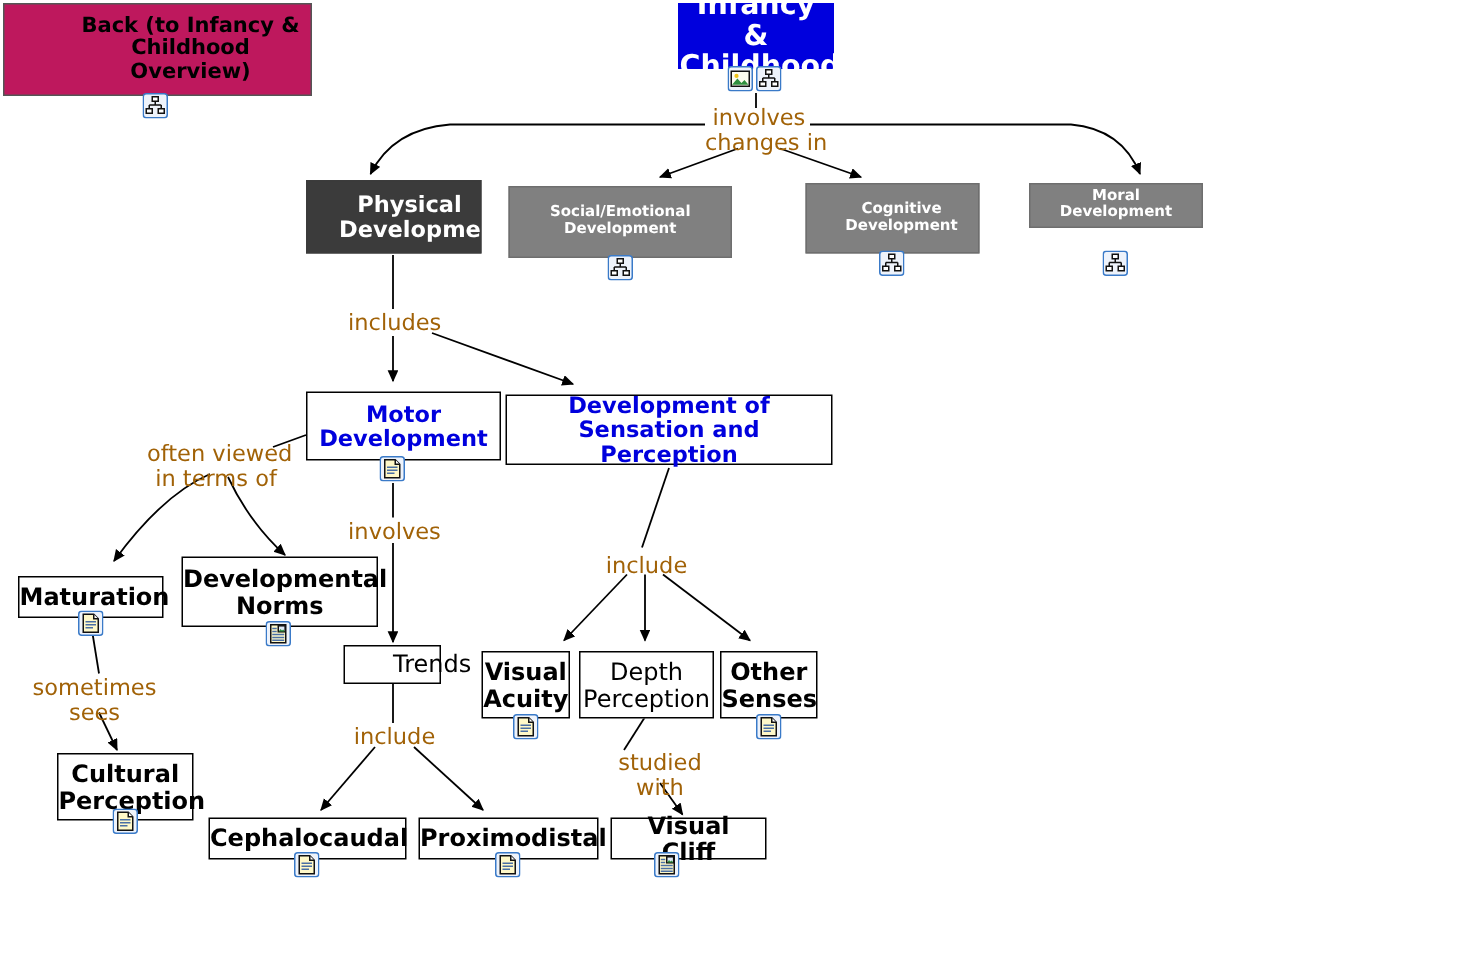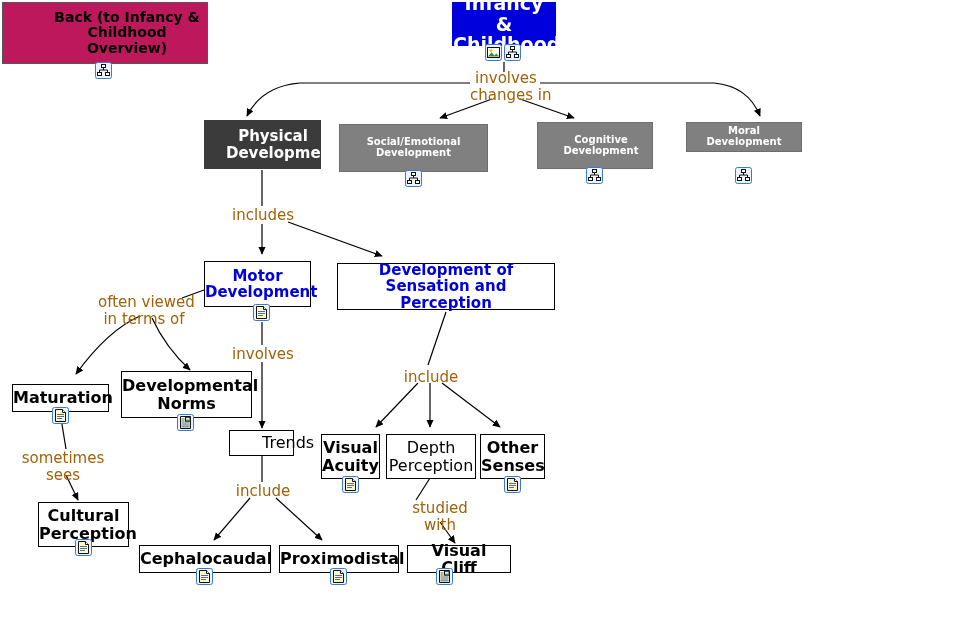--- a/index.html
+++ b/index.html
@@ -179,21 +179,21 @@
       <svg viewBox="0 0 17 17">
           <rect x="0.5" y="0.5" width="16" height="16" rx="2" fill="#eef3fb" stroke="#3a7ac8"></rect>
           <rect x="6.5" y="2.5" width="4" height="3" fill="#fff" stroke="#111"></rect>
           <rect x="2.5" y="10.5" width="4" height="3" fill="#fff" stroke="#111"></rect>
           <rect x="10.5" y="10.5" width="4" height="3" fill="#fff" stroke="#111"></rect>
           <path d="M8.5,5.5 v2.5 M4.5,8 h8 M4.5,8 v2.5 M12.5,8 v2.5" stroke="#111" fill="none"></path>
         </svg>
     </span>
   </div>
 
-  <div class="node n-blue" style="left:204px;top:261px;width:107px;height:46px;">
+  <div class="node n-blue" style="left:204px;top:261px;width:130px;height:46px;">
     <span class="lbl">Motor
 Development</span>
   </div>
   <div class="icons" style="left:253px;top:304px;">
     <span class="ico">
       <svg viewBox="0 0 17 17">
           <rect x="0.5" y="0.5" width="16" height="16" rx="2" fill="#eef3fb" stroke="#3a7ac8"></rect>
           <path d="M3.5,2.5 h7 l3,3 v9 h-10 z" fill="#fff8c8" stroke="#111"></path>
           <path d="M10.5,2.5 v3 h3" fill="#fff" stroke="#111"></path>
           <path d="M5,7.5 h7 M5,9.5 h7 M5,11.5 h5" stroke="#4a6fa5"></path>

